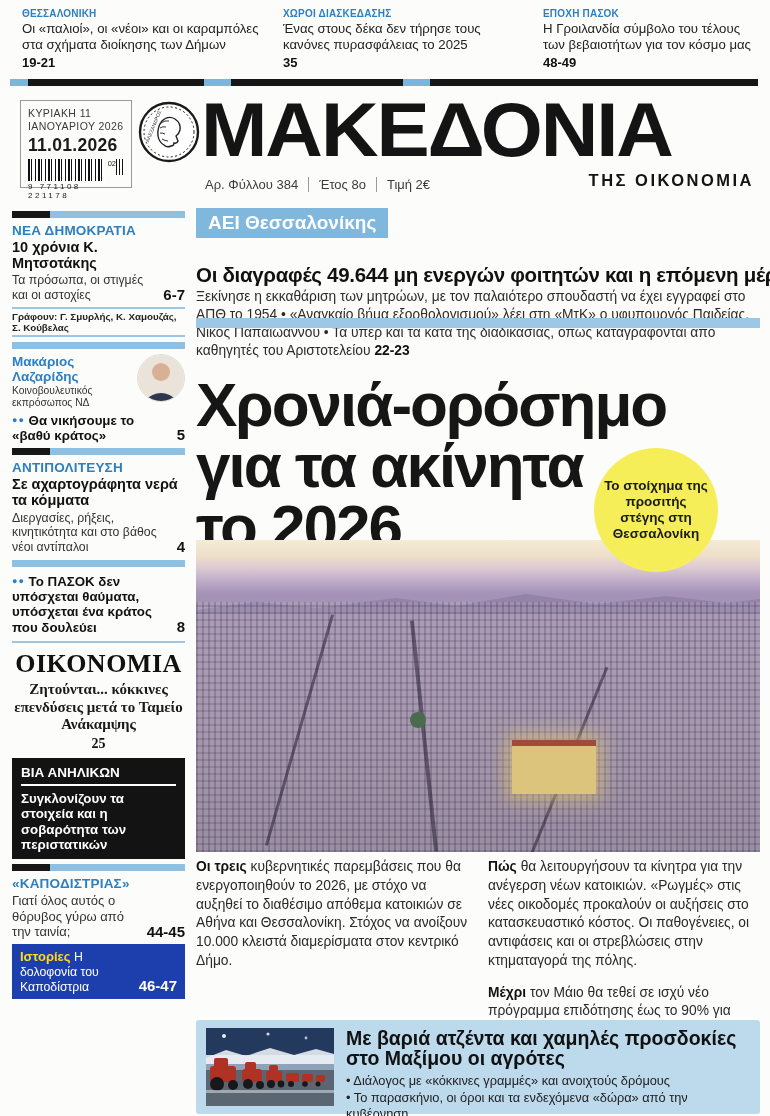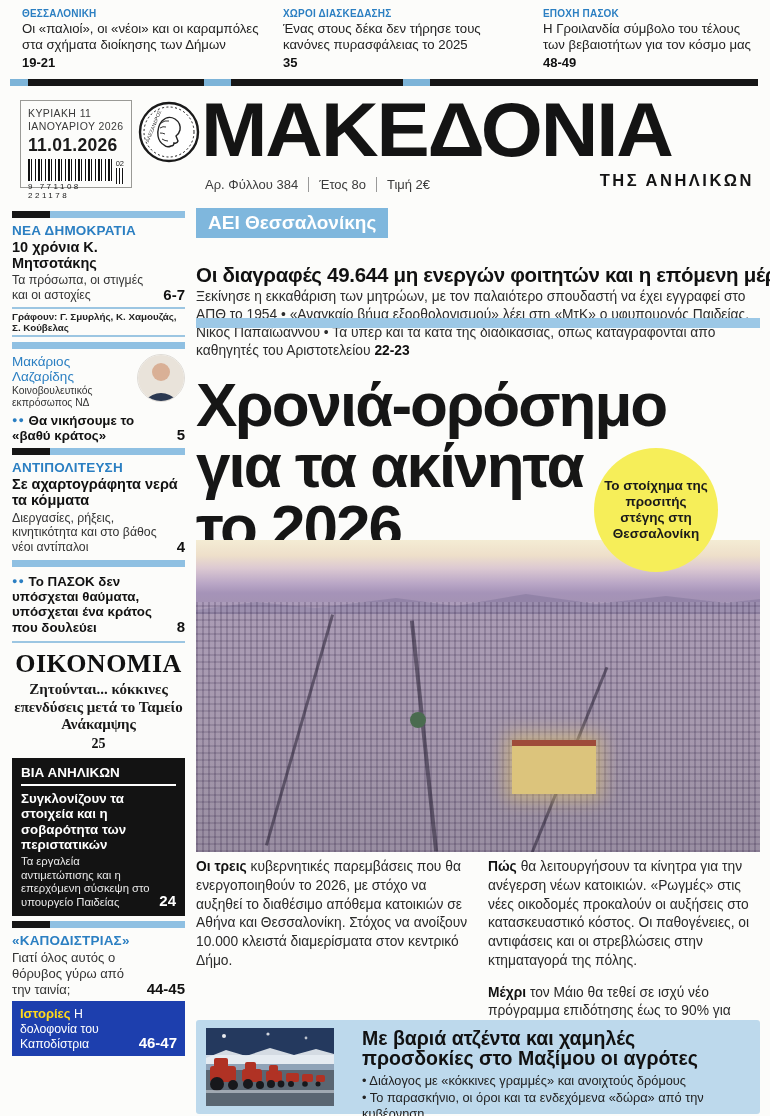--- a/index.html
+++ b/index.html
@@ -14,21 +14,21 @@
   .topbar{position:absolute;left:10px;top:79px;width:748px;height:7px;
     background:linear-gradient(90deg,#7db4d8 0 2.4%,#161616 2.4% 26%,#7db4d8 26% 29.6%,
       #161616 29.6% 52.6%,#7db4d8 52.6% 56.2%,#161616 56.2% 100%);}
   
   .datebox{position:absolute;left:20px;top:100px;width:112px;height:88px;border:1.5px solid #9a9a96;
     padding:6px 7px 4px 7px;box-sizing:border-box;}
   .datebox .d1{font-size:10.5px;color:#3a3a3a;letter-spacing:.4px;line-height:1.25;}
   .datebox .d2{font-size:17.5px;font-weight:800;margin-top:2px;letter-spacing:.3px;}
   .bcrow{display:flex;align-items:flex-start;gap:3px;margin-top:3px;}
   .bars{height:22px;flex:1;background:repeating-linear-gradient(90deg,#111 0 2px,#fff 2px 3px,#111 3px 4px,#fff 4px 7px,#111 7px 8px,#fff 8px 10px);}
-  .bc-side{display:flex;flex-direction:column;align-items:flex-end;}
+  .bc-side{display:flex;flex-direction:row;align-items:flex-start;}
   .bc-side .n{font-size:7.5px;}
   .bars-sm{width:8px;height:16px;background:repeating-linear-gradient(90deg,#111 0 1px,#fff 1px 3px);}
   .bcnum{font-size:8px;letter-spacing:2.5px;margin-top:1px;}
   .coin{position:absolute;left:138px;top:101px;width:62px;height:62px;}
   .mtitle{position:absolute;left:201px;top:92px;font-size:76px;font-weight:900;letter-spacing:-2px;
     transform:scaleX(1.05);transform-origin:left;white-space:nowrap;color:#141414;line-height:1;}
   .issueline{position:absolute;left:205px;top:177px;font-size:13px;color:#3c3c3c;display:flex;align-items:center;}
   .issueline span{padding:0 10px;}
   .issueline span:first-child{padding-left:0;}
   .issueline span + span{border-left:1px solid #999;}
@@ -40,21 +40,21 @@
   .thinline{height:2px;background:#9cc6e2;margin:6px 0;}
   .kick{margin:2px 0 1px 0;font-size:13.5px;font-weight:800;color:#2b7fc2;letter-spacing:.2px;}
   .stitle{margin:0;font-size:14.5px;font-weight:800;line-height:1.12;color:#111;}
   .subrow{display:flex;align-items:flex-end;gap:4px;margin-top:2px;}
   .ssub{margin:0;font-size:12.3px;line-height:1.2;color:#333;flex:1;}
   .pg{font-size:15px;font-weight:800;color:#111;white-space:nowrap;}
   .byline{border-top:2px solid #9cc6e2;border-bottom:2px solid #9cc6e2;padding:2px 0;margin-top:4px;
     font-size:9.8px;font-weight:700;color:#222;}
   .person{display:flex;gap:6px;margin:2px 0;}
   .person .ptxt{flex:1;}
-  .pname{font-size:13.5px;font-weight:400;color:#2b7fc2;margin:0;}
+  .pname{font-size:13.5px;font-weight:700;color:#2b7fc2;margin:0;}
   .prole{font-size:10.3px;color:#333;line-height:1.15;margin:1px 0 0 0;}
   .avatar{width:46px;height:46px;border-radius:50%;overflow:hidden;flex:none;border:1px solid #e0ddd8;}
   .quoterow{display:flex;align-items:flex-end;gap:4px;}
   .quote{margin:2px 0 0 0;font-size:13.3px;font-weight:800;line-height:1.15;color:#111;flex:1;}
   .qd{color:#2b7fc2;font-size:9px;letter-spacing:1px;vertical-align:2px;}
   .econ{text-align:center;font-family:"Liberation Serif","DejaVu Serif",serif;margin-top:6px;}
   .econ .ek{font-size:26px;font-weight:800;letter-spacing:.5px;margin:0;color:#111;font-family:Liberation Serif, serif;}
   .econ .et{font-size:15px;font-weight:700;line-height:1.18;margin:2px 0 0 0;}
   .econ .pg{font-size:14px;}
   .blackbox{background:#131313;color:#fff;padding:7px 9px;margin-top:6px;}
@@ -92,21 +92,21 @@
   .litbldg{position:absolute;left:56%;top:64%;width:84px;height:48px;background:#dcc47c;
     box-shadow:0 0 18px 6px rgba(230,200,110,.55);border-top:6px solid #9e4b3a;}
   .dome{position:absolute;left:38%;top:55%;width:16px;height:16px;border-radius:50%;background:#4a6b4f;}
   .cols{position:absolute;left:0;top:652px;width:100%;}
   .col{position:absolute;top:0;width:272px;}
   .colL{left:0;}.colR{left:292px;width:272px;}
   .col p{margin:0 0 13px 0;font-size:13.8px;line-height:1.36;color:#2a2a2a;}
   .col b{font-weight:800;color:#111;}
   .col .pg{float:right;font-size:14px;}
   .strip{position:absolute;left:0;top:814px;width:100%;height:94px;background:#bdd9ec;border-radius:3px;
-    display:flex;gap:28px;padding:8px 10px;box-sizing:border-box;}
+    display:flex;gap:12px;padding:8px 10px;box-sizing:border-box;}
   .strip .tphoto{width:128px;height:78px;flex:none;position:relative;overflow:hidden;
     background:linear-gradient(180deg,#24395e 0 34%,#cdd8e4 34% 46%,#8fa3b8 46% 54%,#5a6672 54% 100%);}
   .stripbody{flex:1;}
   .striptitle{margin:0;font-size:19.5px;font-weight:800;line-height:1.05;color:#111;}
   .bullets{margin:4px 0 0 0;padding:0;list-style:none;}
   .bullets li{font-size:12.8px;line-height:1.3;color:#222;}
   .bullets li::before{content:"• ";}
 </style>
 </head>
 <body>
@@ -155,21 +155,21 @@
       <text x="7" y="40" font-size="5" fill="#222" transform="rotate(-68 10 38)">ΑΛΕΞΑΝΔΡΟΣ</text>
     </svg>
   </div>
 
   <div class="mtitle">ΜΑΚΕΔΟΝΙΑ</div>
   <div class="issueline">
     <span>Αρ. Φύλλου 384</span>
     <span>Έτος 8ο</span>
     <span>Τιμή 2€</span>
   </div>
-  <div class="msub">ΤΗΣ ΑΝΗΛΙΚΩΝ</div>
+  <div class="msub">ΤΗΣ ΟΙΚΟΝΟΜΙΑ</div>
 
   <aside class="sidebar">
     <div class="bar seg"></div>
 
     <section>
       <h3 class="kick">ΝΕΑ ΔΗΜΟΚΡΑΤΙΑ</h3>
       <h4 class="stitle">10 χρόνια Κ. Μητσοτάκης</h4>
       <div class="subrow">
         <p class="ssub">Τα πρόσωπα, οι στιγμές και οι αστοχίες</p>
         <span class="pg">6-7</span>
@@ -223,24 +223,20 @@
 
     <section class="econ">
       <h3 class="ek">ΟΙΚΟΝΟΜΙΑ</h3>
       <p class="et">Ζητούνται... κόκκινες επενδύσεις μετά το Ταμείο Ανάκαμψης</p>
       <span class="pg">25</span>
     </section>
 
     <section class="blackbox">
       <h3 class="bk">ΒΙΑ ΑΝΗΛΙΚΩΝ</h3>
       <p class="bt">Συγκλονίζουν τα στοιχεία και η σοβαρότητα των περιστατικών</p>
-      <div class="subrow">
-        <p class="ssub">Τα εργαλεία αντιμετώπισης και η επερχόμενη σύσκεψη στο υπουργείο Παιδείας</p>
-        <span class="pg">24</span>
-      </div>
     </section>
 
     <div class="bar seg"></div>
 
     <section>
       <h3 class="kick">«ΚΑΠΟΔΙΣΤΡΙΑΣ»</h3>
       <div class="subrow">
         <p class="ssub" style="font-size:13px">Γιατί όλος αυτός ο θόρυβος γύρω από την ταινία;</p>
         <span class="pg">44-45</span>
       </div>

